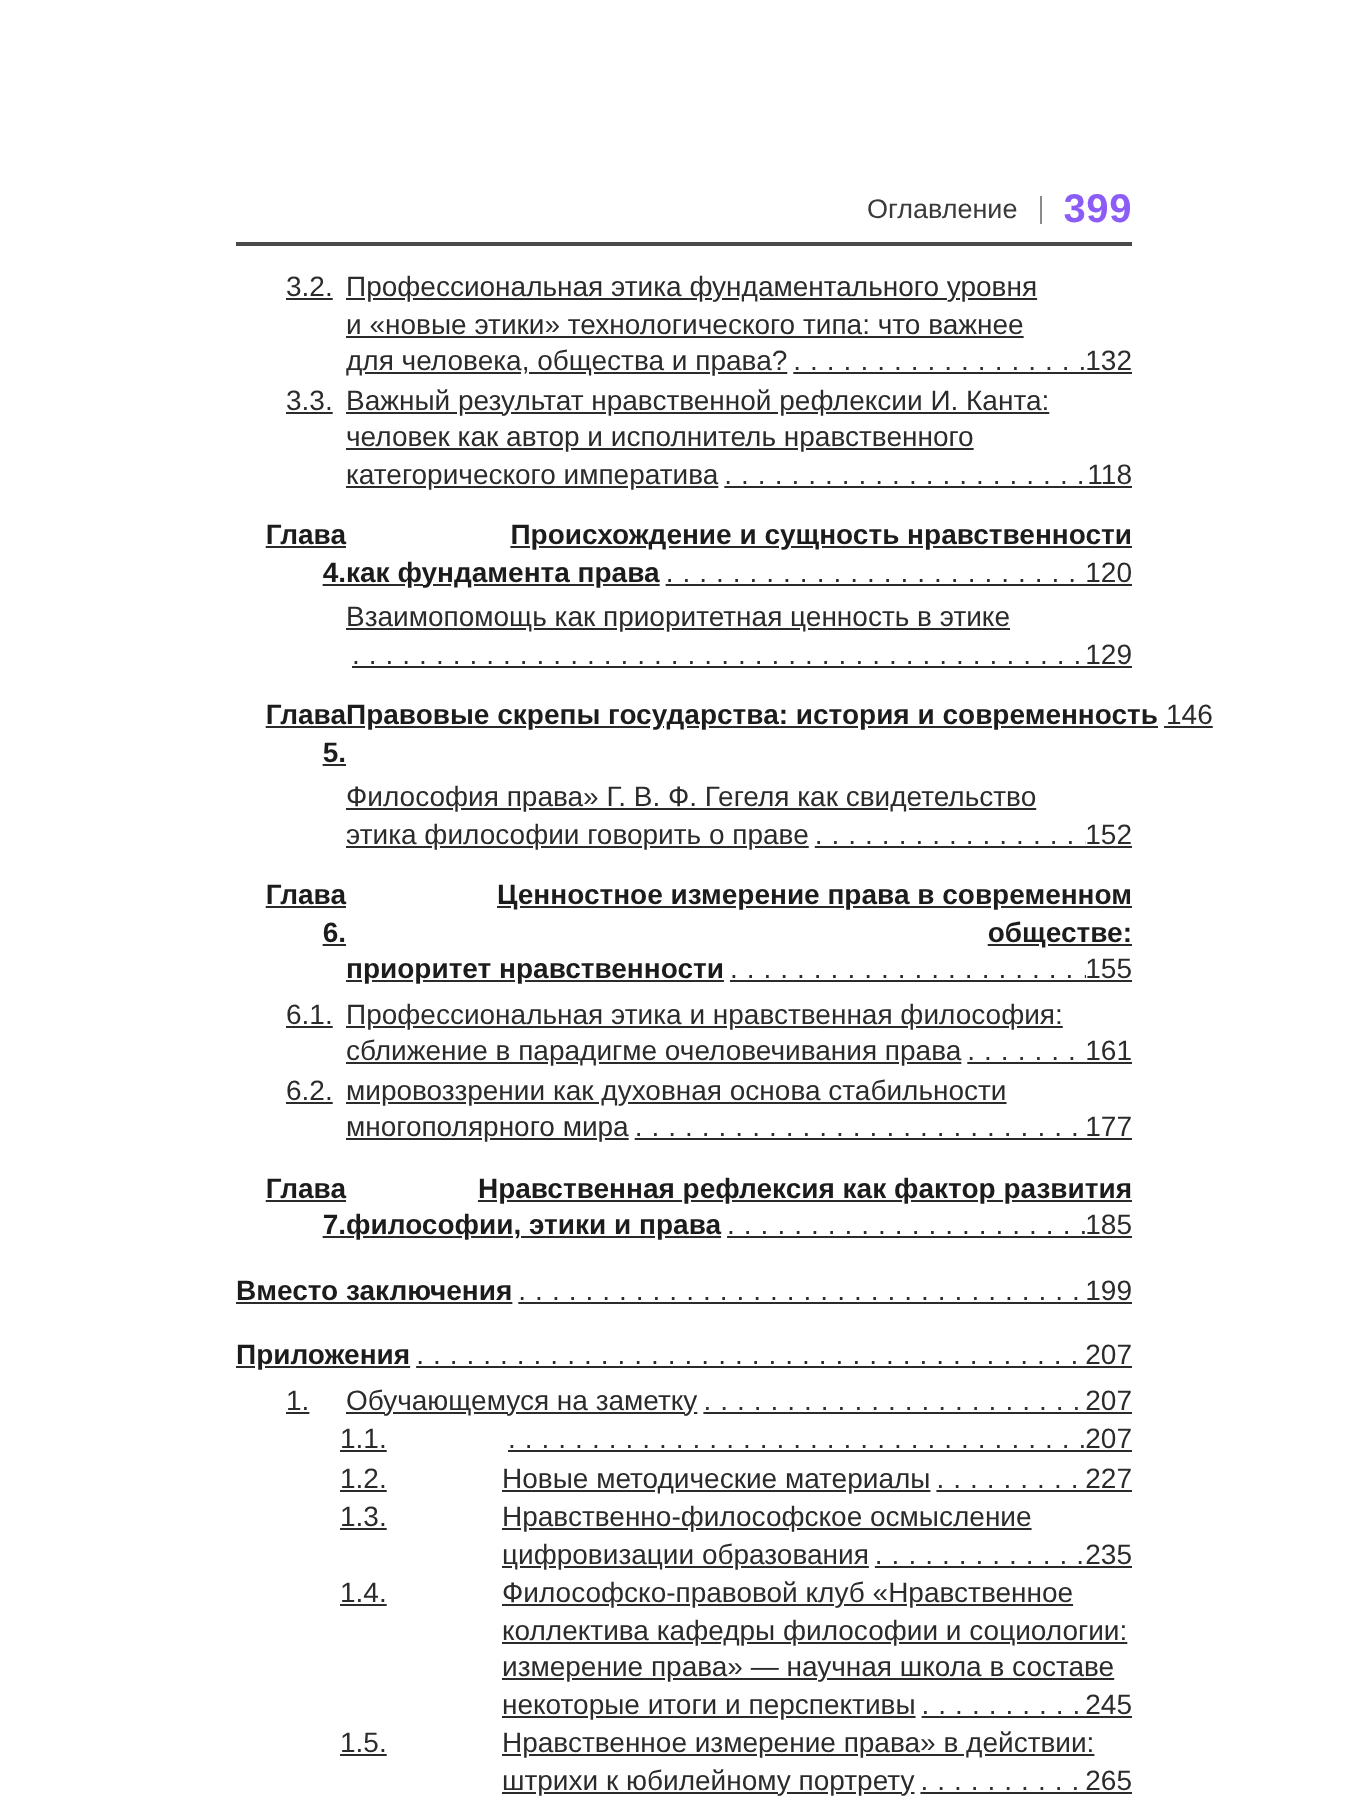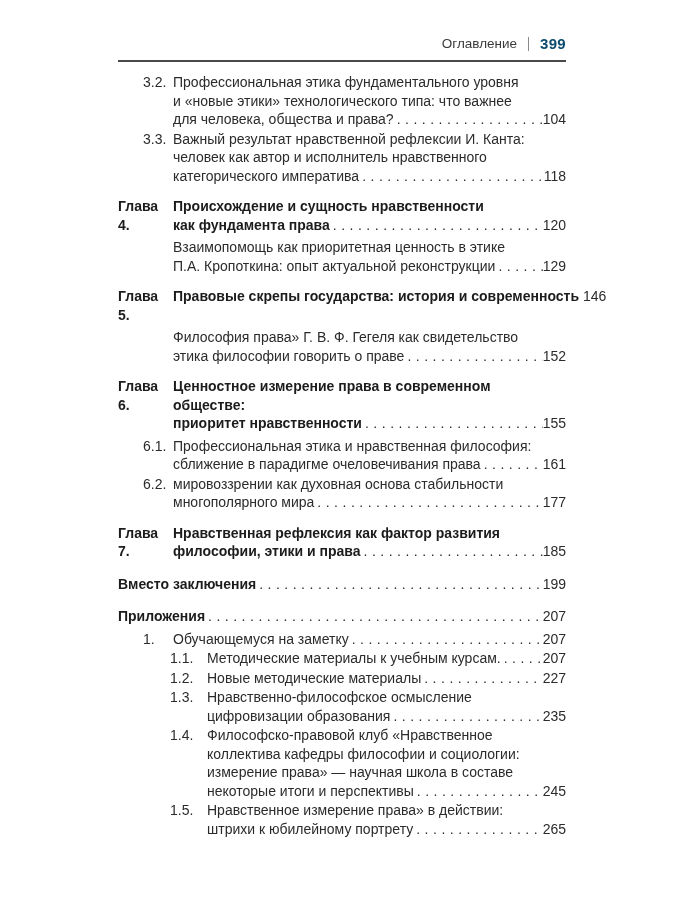--- a/index.html
+++ b/index.html
@@ -2,50 +2,50 @@
 <html lang="ru"><head>
 <meta charset="utf-8">
 <style>
   html,body { margin:0; padding:0; background:#ffffff; }
   .page {
     position:relative;
     width:673px; height:900px;
     margin:0 auto;
     background:#ffffff;
     box-sizing:border-box;
-    padding:35px 107px 0 118px;
+    padding:96px 107px 0 118px;
     font-family:"Liberation Sans","DejaVu Sans",sans-serif;
     font-size:14px;
     line-height:18.5px;
     color:#2b2b2b;
     overflow:hidden;
   }
   
   .hdr {
     display:flex; justify-content:flex-end; align-items:center;
     gap:11px; height:18px; padding-bottom:7px;
     font-size:13.5px; color:#3a3a3a;
   }
-  .hdr .pgnum { font-weight:700; font-size:15px; color:#0c4a6e; letter-spacing:.3px; }
+  .hdr .pgnum { font-weight:700; font-size:20px; color:#8b5cf6; letter-spacing:.3px; }
   .vbar { width:1px; height:14px; background:#8a8a8a; }
   .rule { height:2px; background:#4a4a4a; }
 
   
-  .toc { padding-top:11px; }
+  .toc { padding-top:11px;text-decoration:underline; }
   .entry { display:flex; }
   .entry .num { flex:0 0 auto; }
   .body { flex:1 1 auto; min-width:0; }
 
   
-  .lv-chapter { margin-left:0; }   .lv-chapter .num { width:55px; }
+  .lv-chapter { margin-left:0;text-align:right; }   .lv-chapter .num { width:55px; }
   .lv-sub     { margin-left:25px; }.lv-sub .num     { width:30px; }
   .lv-cont    { margin-left:55px; }
   .lv-root    { margin-left:0; }
   .lv-app1    { margin-left:25px; }.lv-app1 .num    { width:30px; }
-  .lv-app2    { margin-left:52px; }.lv-app2 .num    { width:37px; }
+  .lv-app2    { margin-left:52px;gap:44px; }.lv-app2 .num    { width:37px; }
 
   
   .gap-first { margin-top:0; }
   .gap-line  { margin-top:1px; }
   .gap-small { margin-top:4px; }
   .gap-para  { margin-top:12px; }
   .gap-big   { margin-top:14px;justify-content:center; }
 
   
   .bold .num, .bold .line, .bold .txt { font-weight:700; color:#1c1c1c; }
@@ -73,21 +73,21 @@
   <div class="rule"></div>
   <div class="toc">
   <div class="entry lv-sub gap-first">
     <span class="num">3.2.</span>
     <div class="body">
           <div class="line">Профессиональная этика фундаментального уровня</div>
           <div class="line">и «новые этики» технологического типа: что важнее</div>
           <div class="line last">
             <span class="txt">для человека, общества и права?</span>
             <span class="leader" aria-hidden="true">......................................................................................................................................................</span>
-            <span class="pg">104</span>
+            <span class="pg">132</span>
           </div>
         </div>
   </div>
 
   <div class="entry lv-sub gap-line">
     <span class="num">3.3.</span>
     <div class="body">
           <div class="line">Важный результат нравственной рефлексии И. Канта:</div>
           <div class="line">человек как автор и исполнитель нравственного</div>
           <div class="line last">
@@ -108,21 +108,20 @@
             <span class="pg">120</span>
           </div>
         </div>
   </div>
 
   <div class="entry lv-cont gap-small">
 
     <div class="body">
           <div class="line">Взаимопомощь как приоритетная ценность в этике</div>
           <div class="line last">
-            <span class="txt">П.А. Кропоткина: опыт актуальной реконструкции</span>
             <span class="leader" aria-hidden="true">......................................................................................................................................................</span>
             <span class="pg">129</span>
           </div>
         </div>
   </div>
 
   <div class="entry lv-chapter gap-para bold">
     <span class="num">Глава 5.</span>
     <div class="body">
           <div class="line last">
@@ -223,21 +222,20 @@
             <span class="leader" aria-hidden="true">......................................................................................................................................................</span>
             <span class="pg">207</span>
           </div>
         </div>
   </div>
 
   <div class="entry lv-app2 gap-line">
     <span class="num">1.1.</span>
     <div class="body">
           <div class="line last">
-            <span class="txt">Методические материалы к учебным курсам.</span>
             <span class="leader" aria-hidden="true">......................................................................................................................................................</span>
             <span class="pg">207</span>
           </div>
         </div>
   </div>
 
   <div class="entry lv-app2 gap-line">
     <span class="num">1.2.</span>
     <div class="body">
           <div class="line last">

